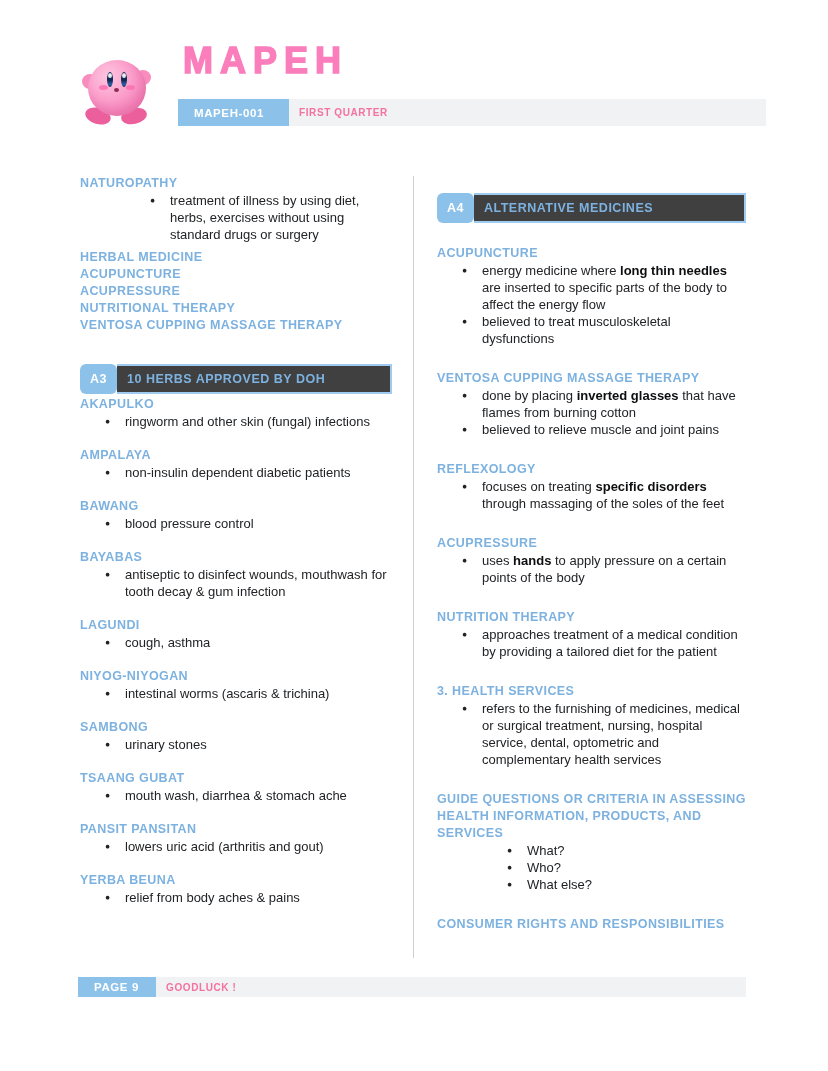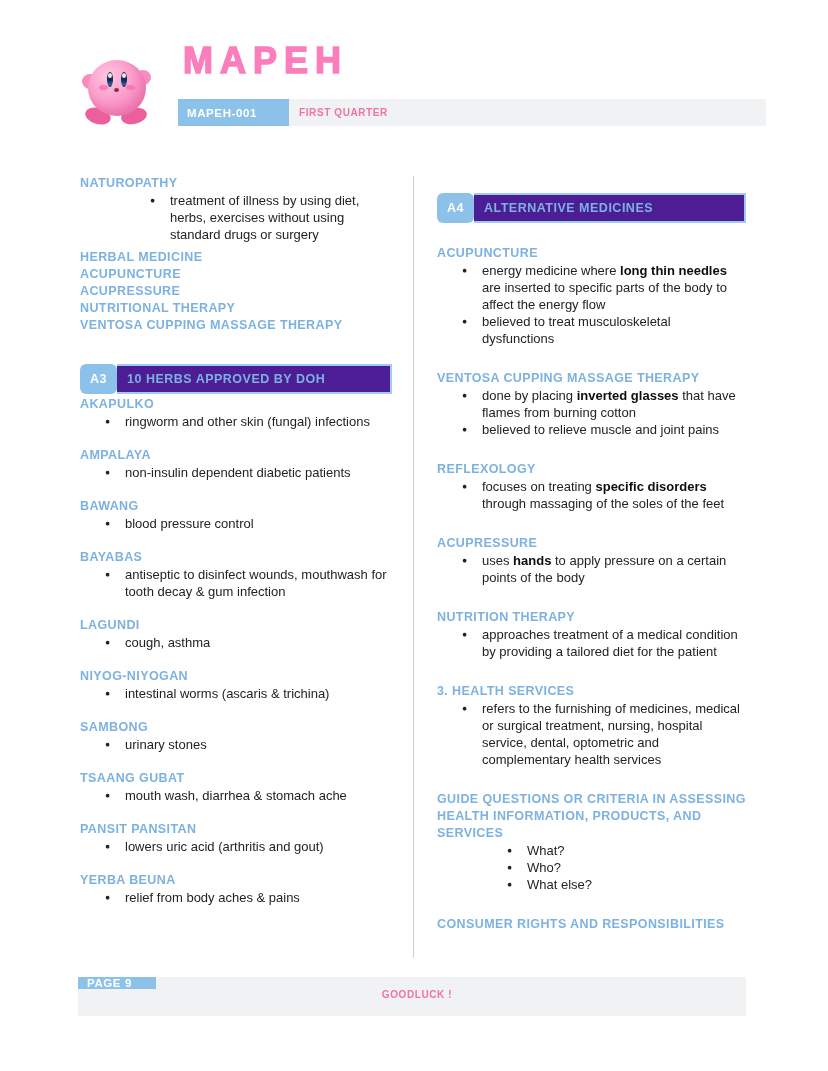--- a/index.html
+++ b/index.html
@@ -30,21 +30,21 @@
   .k-cheek{position:absolute;top:25px;width:9px;height:5px;border-radius:50%;background:#fb6fb0;opacity:.85;}
   .k-cheek-l{left:11px;}
   .k-cheek-r{left:38px;}
   .k-mouth{position:absolute;top:28px;left:26px;width:5px;height:4px;border-radius:50%;background:#8d2a56;}
 
   
   .logo{position:absolute;left:183px;top:40px;font-size:36px;font-weight:800;letter-spacing:7px;
     color:var(--logopink);-webkit-text-stroke:1.5px var(--logopink);}
   .header-bar{position:absolute;left:178px;top:99px;width:588px;height:27px;background:var(--gray);display:flex;align-items:stretch;}
   .chip{background:var(--boxblue);color:#fff;font-weight:700;font-size:11.5px;letter-spacing:.6px;
-    display:flex;align-items:center;padding-left:9px;}
+    display:flex;align-items:center;padding-left:16px;}
   .header-code{width:111px;}
   .bar-pink{color:var(--pink);font-weight:700;font-size:10px;letter-spacing:.6px;align-self:center;margin-left:10px;}
 
   
   .divider{position:absolute;left:413px;top:176px;width:1px;height:782px;background:#cfcfcf;}
   .col{position:absolute;font-size:13px;line-height:17px;color:var(--dark);}
   .col-left{left:80px;top:175px;width:312px;}
   .col-right{left:437px;top:193px;width:309px;}
 
   .blue-heading{color:var(--blue);font-weight:700;font-size:12.5px;letter-spacing:.4px;line-height:17px;}
@@ -56,25 +56,25 @@
   .bullet{display:flex;}
   .bullet.ind1{padding-left:25px;}
   .bullet.ind2{padding-left:70px;}
   .b-marker{flex:0 0 20px;text-align:left;font-size:8.5px;line-height:17px;color:var(--dark);}
   .b-text{flex:1;}
   .b-text strong{font-weight:700;color:#0d0e10;}
 
   .label-box{display:flex;height:30px;margin-bottom:2px;}
   .col-right .label-box{margin-bottom:22px;}
   .label-code{width:37px;padding-left:0;justify-content:center;font-size:12.5px;border-radius:6px;}
-  .label-title{flex:1;border:2px solid #9ecbef;border-left:none;background:#4c1d95;color:var(--blue);
+  .label-title{flex:1;border:2px solid #9ecbef;border-left:none;background:#404040;color:var(--blue);
     font-weight:700;font-size:12.5px;letter-spacing:.5px;display:flex;align-items:center;padding-left:10px;}
 
   
-  .footer-bar{position:absolute;left:78px;top:977px;width:668px;height:39px;background:var(--gray);display:flex;align-items:stretch;flex-direction:column;}
+  .footer-bar{position:absolute;left:78px;top:977px;width:668px;height:20px;background:var(--gray);display:flex;align-items:stretch;}
   .footer-code{width:78px;}
 </style>
 </head>
 <body>
 
 <div class="page">
 
   <div class="mascot">
     <div class="k-foot k-foot-l"></div>
     <div class="k-foot k-foot-r"></div>

